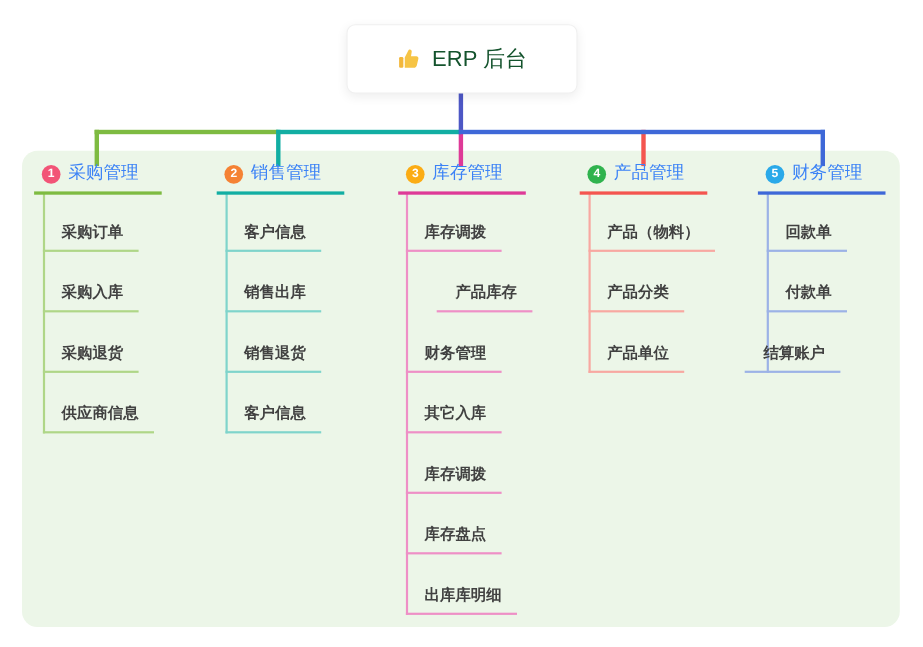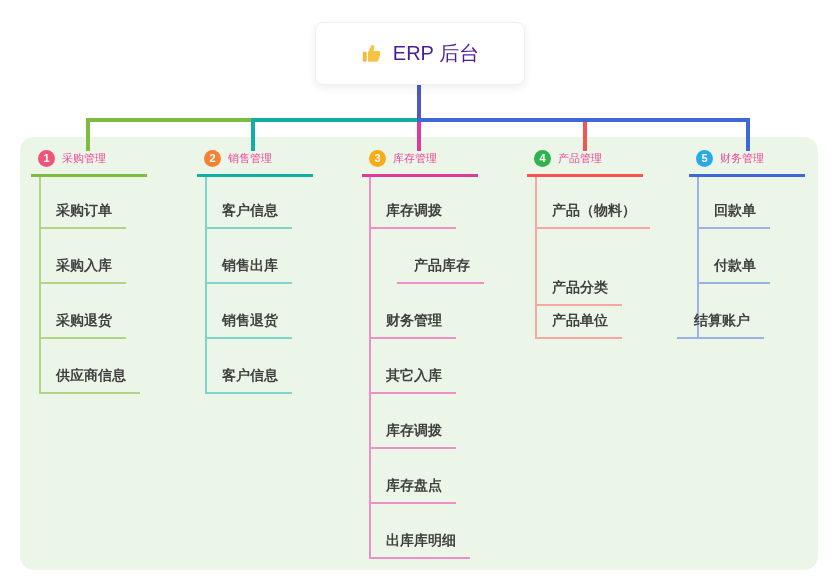--- a/index.html
+++ b/index.html
@@ -9,38 +9,38 @@
   }
   .panel {
     position:absolute; left:20px; top:137px; width:798px; height:433px;
     border-radius:14px; z-index:0;
   }
   .root-card {
     position:absolute; left:315px; top:22px; width:208px; height:61px;
     background:#ffffff; border:1px solid #f0f0f0; border-radius:8px;
     box-shadow:0 3px 10px rgba(0,0,0,0.07);
     display:flex; align-items:center; justify-content:center; gap:10px;
-    font-size:20px; color:#4c1d95; z-index:3; white-space:nowrap; cursor:default;
+    font-size:20px; color:#14532d; z-index:3; white-space:nowrap; cursor:default;
   }
   .line { position:absolute; }
   .trunk { left:417px; top:84px; width:4px; height:38px; z-index:1; }
   .h-seg { top:118px; height:4px; z-index:2; }
   .drop  { top:118px; width:4px; height:33px; z-index:1; }
   .rail  { width:2px; z-index:1; }
   .branch-header {
     position:absolute; z-index:3; display:flex; align-items:center; gap:7px;
     padding:0 0 5px 7px; border-bottom:3px solid; box-sizing:border-box;
     white-space:nowrap; cursor:default;
   }
   .badge {
     width:17px; height:17px; border-radius:50%; flex:0 0 17px;
     display:flex; align-items:center; justify-content:center;
     color:#ffffff; font-size:11px; font-weight:bold; line-height:17px;
   }
-  .branch-label { font-size:11px; color:#ec4899; line-height:22px; }
+  .branch-label { font-size:16px; color:#3b82f6; line-height:22px; }
   .child {
     position:absolute; z-index:3; font-size:14px; color:#414141;
     line-height:20px; padding:0 14px 7px 17px; border-bottom:2px solid;
     white-space:nowrap; cursor:default;font-weight:bold;
   }
   .thumb-icon { width:22px; height:22px; display:inline-block; }
 </style>
 </head>
 <body>
 
@@ -100,21 +100,21 @@
       <div class="child" style="left: 369px; top: 365px; border-bottom-color: rgb(238, 143, 198);">其它入库</div>
       <div class="child" style="left: 369px; top: 420px; border-bottom-color: rgb(238, 143, 198);">库存调拨</div>
       <div class="child" style="left: 369px; top: 475px; border-bottom-color: rgb(238, 143, 198);">库存盘点</div>
       <div class="child" style="left: 369px; top: 530px; border-bottom-color: rgb(238, 143, 198);">出库库明细</div>
       <div class="branch-header" style="left: 527px; top: 147px; width: 116px; border-bottom-color: rgb(244, 85, 79);">
         <span class="badge" style="background: rgb(48, 179, 78);">4</span>
         <span class="branch-label">产品管理</span>
       </div>
       <div class="line rail" style="left: 535px; top: 176px; height: 163px; background: rgb(248, 168, 161);"></div>
       <div class="child" style="left: 535px; top: 200px; border-bottom-color: rgb(248, 168, 161);">产品（物料）</div>
-      <div class="child" style="left: 535px; top: 255px; border-bottom-color: rgb(248, 168, 161); margin-top: 22px;">产品分类</div>
+      <div class="child" style="left: 535px; top: 255px; border-bottom-color: rgb(248, 168, 161);">产品分类</div>
       <div class="child" style="left: 535px; top: 310px; border-bottom-color: rgb(248, 168, 161);">产品单位</div>
       <div class="branch-header" style="left: 689px; top: 147px; width: 116px; border-bottom-color: rgb(62, 104, 216);">
         <span class="badge" style="background: rgb(42, 169, 233);">5</span>
         <span class="branch-label">财务管理</span>
       </div>
       <div class="line rail" style="left: 697px; top: 176px; height: 163px; background: rgb(156, 178, 230);"></div>
       <div class="child" style="left: 697px; top: 200px; border-bottom-color: rgb(156, 178, 230);">回款单</div>
       <div class="child" style="left: 697px; top: 255px; border-bottom-color: rgb(156, 178, 230);">付款单</div>
       <div class="child" style="left: 677px; top: 310px; border-bottom-color: rgb(156, 178, 230);">结算账户</div>
     </div>

